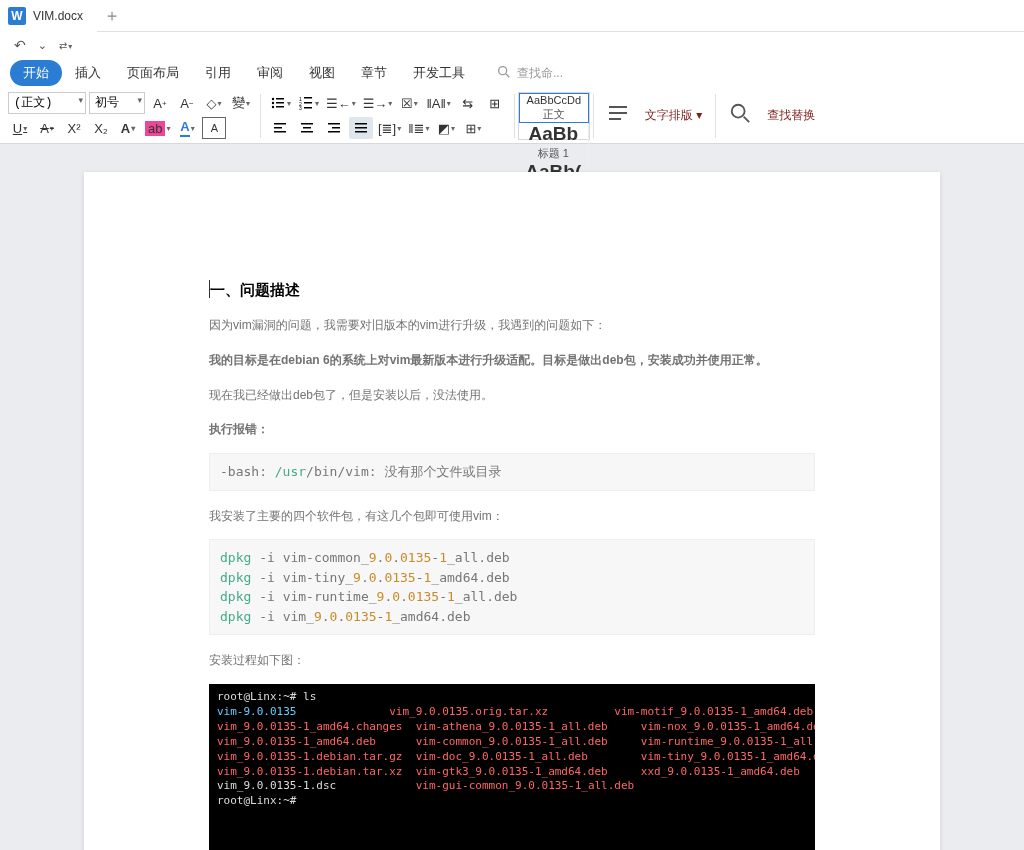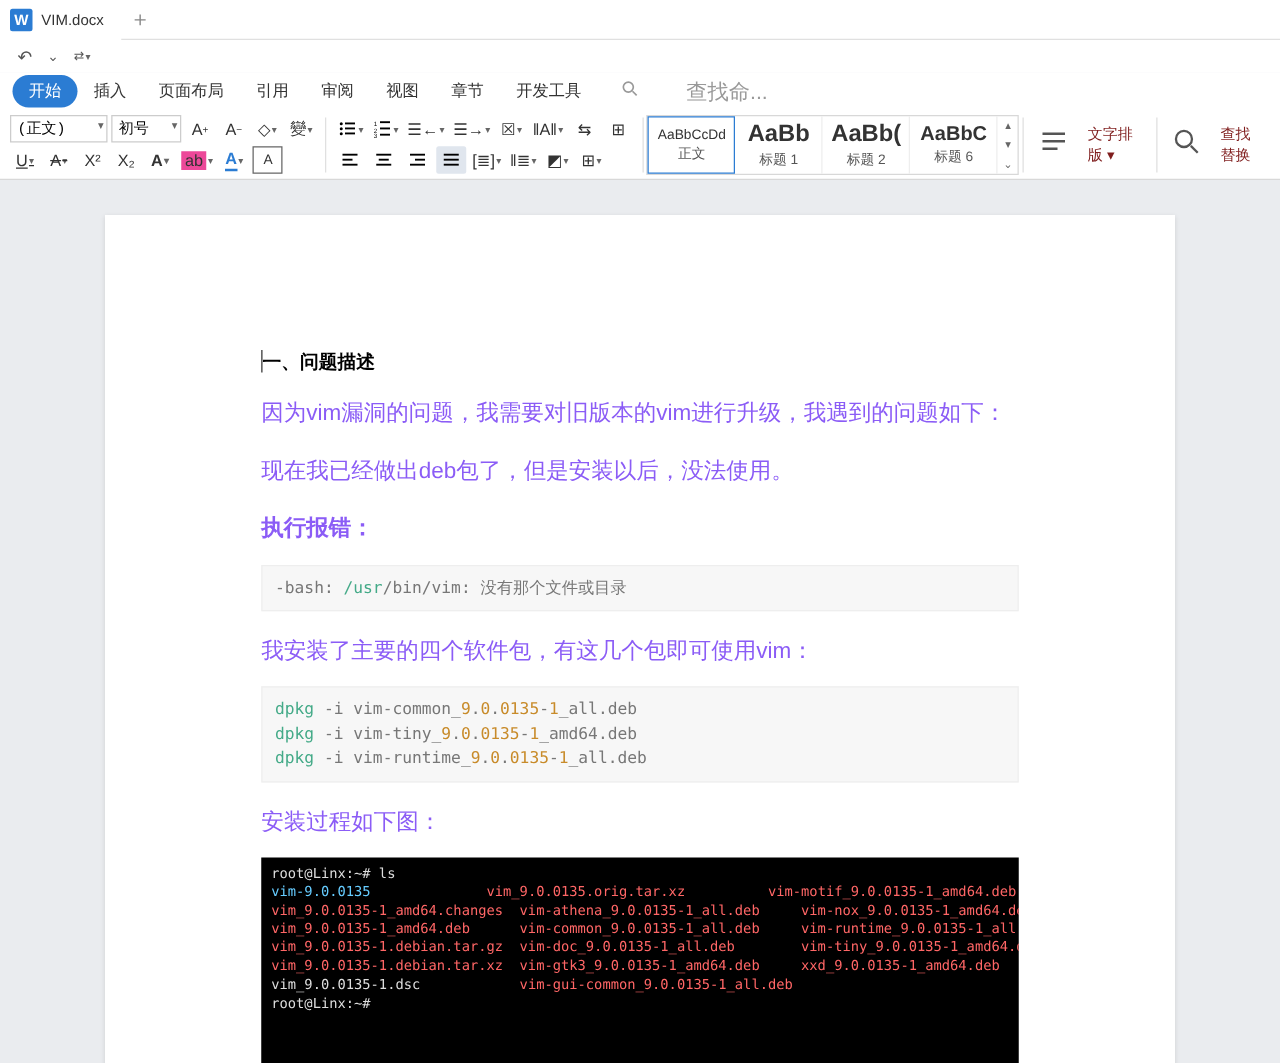--- a/index.html
+++ b/index.html
@@ -10,50 +10,50 @@
 .tab-icon { width: 18px; height: 18px; background: #2b7cd3; border-radius: 2px; display: flex; align-items: center; justify-content: center; color: #fff; font-size: 12px; font-weight: bold; margin-right: 7px; }
 .tab-title { font-size: 12px; color: #333; }
 .add-tab { width: 30px; text-align: center; color: #888; font-size: 17px; cursor: pointer; }
 
 .qat { background: #fff; height: 26px; display: flex; align-items: center; padding: 0 14px; gap: 12px; }
 .qat-btn { color: #555; font-size: 14px; cursor: pointer; }
 
 .menubar { background: #fff; height: 30px; display: flex; align-items: center; padding: 0 10px; gap: 0; }
 .menu-item { padding: 4px 13px; font-size: 13px; color: #333; cursor: pointer; border-radius: 14px; }
 .menu-item.active { background: #2b7cd3; color: #fff; }
-.search { display: flex; align-items: center; margin-left: 18px; color: #999; font-size: 17px; gap: 32px; }
+.search { display: flex; align-items: center; margin-left: 18px; color: #999; font-size: 12px; }
 .search-ico { margin-right: 5px; }
 
 .ribbon { background: #fff; height: 56px; border-bottom: 1px solid #d8d8d8; display: flex; align-items: center; padding: 0 4px; }
 .rgroup { display: flex; flex-direction: column; justify-content: center; height: 100%; padding: 0 4px; gap: 3px; }
 .rrow { display: flex; align-items: center; gap: 3px; }
 .rbtn { min-width: 24px; height: 22px; display: flex; align-items: center; justify-content: center; font-size: 13px; color: #333; cursor: pointer; padding: 0 2px; position: relative; }
 .dd::after { content: "▾"; font-size: 8px; color: #666; margin-left: 1px; }
 .sel { border: 1px solid #ccc; height: 22px; font-size: 12px; padding: 0 14px 0 5px; background: #fff; appearance: none; position: relative; font-family: Liberation Mono, monospace; }
 .sel-wrap { position: relative; display: inline-block; }
 .sel-wrap::after { content:"▾"; position:absolute; right:3px; top:3px; font-size:9px; color:#666; pointer-events:none; }
 .sep { width: 1px; height: 44px; background: #e0e0e0; margin: 0 3px; }
 
-.styles { display: flex; align-items: stretch; height: 48px; border: 1px solid #d8d8d8; }
+.styles { display: flex; align-items: stretch; height: 48px; border: 1px solid #d8d8d8; flex-direction: column; }
 .style-item { width: 70px; display: flex; flex-direction: column; align-items: center; justify-content: center; cursor: pointer; border-right: 1px solid #eee; }
 .style-item.sel-s { border: 1px solid #2b7cd3; }
 .style-prev { font-size: 16px; color: #333; }
 .style-prev.big { font-size: 19px; font-weight: bold; text-align: right; }
 .style-label { font-size: 11px; color: #555; margin-top: 1px; }
 .style-arrows { width: 16px; display: flex; flex-direction: column; justify-content: space-around; align-items: center; font-size: 9px; color: #666; }
 
 .big-btn { display: flex; align-items: center; justify-content: center; padding: 0 10px; cursor: pointer; font-size: 12px; color: #7f1d1d; gap: 16px; }
 .big-ico { font-size: 19px; color: #555; }
 
 .workspace { background: #eaecef; height: calc(850px - 144px); overflow: auto; padding-top: 28px; display: flex; justify-content: center; }
 .page { width: 856px; min-height: 1100px; background: #fff; box-shadow: 0 1px 4px rgba(0,0,0,.12); padding: 108px 125px 40px 125px; }
 
 .cursor-mark { border-left: 1px solid #333; height: 18px; display: inline-block; vertical-align: text-bottom; }
 .doc h3 { font-size: 15px; font-weight: bold; margin-bottom: 14px; }
-.doc p { font-size: 18px; line-height: 1.9; color: #8b5cf6; margin-bottom: 12px; }
+.doc p { font-size: 12px; line-height: 1.9; color: #737373; margin-bottom: 12px; }
 .doc p.bold { font-weight: bold; }
 .codebox { background: #f7f7f7; border: 1px solid #eee; padding: 8px 10px; font-family: Consolas, monospace; font-size: 13px; margin-bottom: 14px; line-height: 1.5; }
 .c-cmd { color: #777; }
 .c-path1 { color: #4a8; }
 .c-num { color: #c88b2a; }
 .c-flag { color: #4a8; }
 
 .term { background: #000; color: #ddd; font-family: Consolas, monospace; font-size: 11px; padding: 6px 8px; line-height: 1.35; white-space: pre; overflow: hidden; }
 .t-c { color: #6cf; }
 .t-r { color: #f66; }
@@ -237,30 +237,32 @@
     </span>
     <span>查找替换</span>
   </div>
 </div>
 
 <div class="workspace">
   <div class="page">
     <div class="doc">
       <h3><span class="cursor-mark"></span><span>一、问题描述</span></h3>
       <p>因为vim漏洞的问题，我需要对旧版本的vim进行升级，我遇到的问题如下：</p>
+      <p class="bold">我的目标是在debian 6的系统上对vim最新版本进行升级适配。目标是做出deb包，安装成功并使用正常。</p>
       <p>现在我已经做出deb包了，但是安装以后，没法使用。</p>
       <p class="bold">执行报错：</p>
       <div class="codebox">
         <span class="c-cmd">-bash: </span><span class="c-path1">/usr</span><span class="c-cmd">/bin/vim: 没有那个文件或目录</span>
       </div>
       <p>我安装了主要的四个软件包，有这几个包即可使用vim：</p>
       <div class="codebox" id="dpkg-box">
           <div><span class="c-flag">dpkg</span> <span class="c-cmd">-i</span> <span class="c-cmd">vim-common_</span><span class="c-num">9</span><span class="c-cmd">.</span><span class="c-num">0</span><span class="c-cmd">.</span><span class="c-num">0135</span><span class="c-cmd">-</span><span class="c-num">1</span><span class="c-cmd">_all.deb</span></div>
           <div><span class="c-flag">dpkg</span> <span class="c-cmd">-i</span> <span class="c-cmd">vim-tiny_</span><span class="c-num">9</span><span class="c-cmd">.</span><span class="c-num">0</span><span class="c-cmd">.</span><span class="c-num">0135</span><span class="c-cmd">-</span><span class="c-num">1</span><span class="c-cmd">_amd64.deb</span></div>
           <div><span class="c-flag">dpkg</span> <span class="c-cmd">-i</span> <span class="c-cmd">vim-runtime_</span><span class="c-num">9</span><span class="c-cmd">.</span><span class="c-num">0</span><span class="c-cmd">.</span><span class="c-num">0135</span><span class="c-cmd">-</span><span class="c-num">1</span><span class="c-cmd">_all.deb</span></div>
+          <div><span class="c-flag">dpkg</span> <span class="c-cmd">-i</span> <span class="c-cmd">vim_</span><span class="c-num">9</span><span class="c-cmd">.</span><span class="c-num">0</span><span class="c-cmd">.</span><span class="c-num">0135</span><span class="c-cmd">-</span><span class="c-num">1</span><span class="c-cmd">_amd64.deb</span></div>
         </div>
       <p>安装过程如下图：</p>
       <div class="term" id="term-box"><span class="t-w">root@Linx:~# ls</span>
 <span class="t-c">vim-9.0.0135</span><span class="t-r">              vim_9.0.0135.orig.tar.xz          vim-motif_9.0.0135-1_amd64.deb</span>
 <span class="t-r">vim_9.0.0135-1_amd64.changes  vim-athena_9.0.0135-1_all.deb     vim-nox_9.0.0135-1_amd64.deb</span>
 <span class="t-r">vim_9.0.0135-1_amd64.deb      vim-common_9.0.0135-1_all.deb     vim-runtime_9.0.0135-1_all.deb</span>
 <span class="t-r">vim_9.0.0135-1.debian.tar.gz  vim-doc_9.0.0135-1_all.deb        vim-tiny_9.0.0135-1_amd64.deb</span>
 <span class="t-r">vim_9.0.0135-1.debian.tar.xz  vim-gtk3_9.0.0135-1_amd64.deb     xxd_9.0.0135-1_amd64.deb</span>
 <span class="t-w">vim_9.0.0135-1.dsc</span><span class="t-r">            vim-gui-common_9.0.0135-1_all.deb</span>
 <span class="t-w">root@Linx:~#</span>

